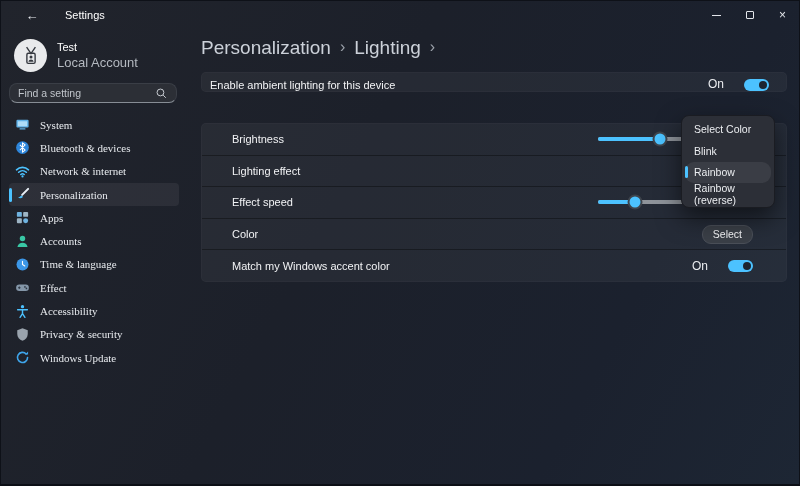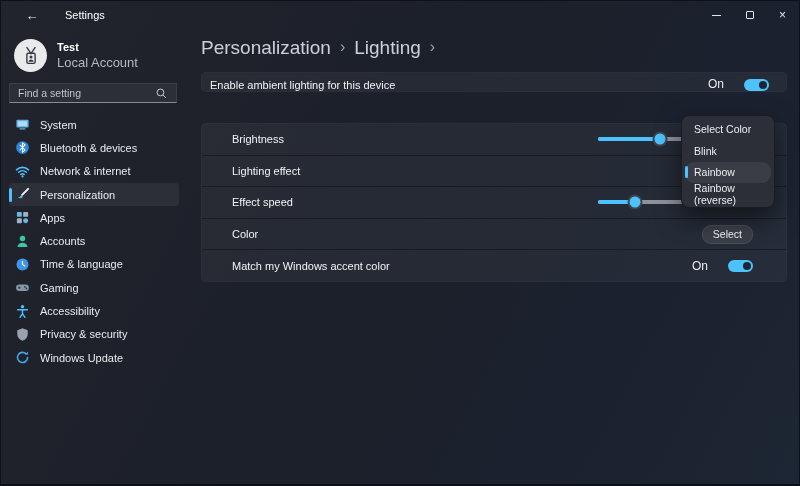--- a/index.html
+++ b/index.html
@@ -17,29 +17,29 @@
   .app-title { margin-left:18px; font-size:11px; color:#ffffff; }
   .win-controls { position:absolute; right:0; top:0; height:28px; display:flex; }
   .win-btn { width:33px; height:28px; display:flex; align-items:center; justify-content:center; color:#e3e6ea; }
   .glyph-min { width:9px; height:1px; background:#e3e6ea; }
   .glyph-max { width:8px; height:8px; border:1px solid #e3e6ea; border-radius:1px; }
   .glyph-close { font-size:12px; line-height:1; }
   
   .sidebar { position:absolute; left:0; top:28px; bottom:0; width:192px; }
   .account { position:absolute; left:13px; top:10px; display:flex; align-items:center; gap:10px; }
   .avatar { width:33px; height:33px; border-radius:50%; background:#e9eaec; display:flex; align-items:center; justify-content:center; }
-  .acc-name { font-size:11px; font-weight:bold; color:#ffffff; }
+  .acc-name { font-size:11px; font-weight:normal; color:#ffffff; }
   .acc-type { font-size:13px; color:#b4b9c0; margin-top:2px; }
   .searchbox { position:absolute; left:8px; top:54px; width:168px; height:20px;
                background:#2c2f36; border:1px solid #3a3e46; border-bottom:1px solid #878d95;
-               border-radius:0; display:flex; align-items:center; padding:0 8px;justify-content:center; }
+               border-radius:8px; display:flex; align-items:center; padding:0 8px;justify-content:center; }
   .searchbox input { flex:1; background:transparent; border:none; outline:none;
                      font-family:"Liberation Sans",sans-serif; font-size:10.5px; color:#e6e9ec; }
   .searchbox input::placeholder { color:#c0c5cb; }
-  .nav { position:absolute; left:8px; right:14px; top:84px; }
+  .nav { position:absolute; left:8px; right:14px; top:84px;font-family:Liberation Serif, serif; }
   .nav-item { position:relative; height:23.3px; display:flex; align-items:center; gap:10px;
               padding-left:6px; border-radius:4px; font-size:11px; color:#e8ebef; }
   .nav-item.selected { background:rgba(255,255,255,0.061); }
   .nav-item.selected::before { content:""; position:absolute; left:0; top:50%; transform:translateY(-50%);
               width:3px; height:14px; border-radius:2px; background:var(--accent); }
   .nav-icon { width:15px; height:15px; flex:0 0 15px; display:flex; }
   
   .main { position:absolute; left:200px; top:28px; right:0; bottom:0; }
   .breadcrumb { position:absolute; left:0; top:8px; display:flex; align-items:center; font-size:19px; }
   .crumb { color:#ccd1d9; }
@@ -194,21 +194,21 @@
       </div>
       <div class="nav-item">
         <span class="nav-icon">
             <svg viewBox="0 0 16 16">
               <rect x="1.2" y="4.8" width="13.6" height="6.8" rx="3.4" fill="#8496a8"></rect>
               <path d="M4.6 6.9v2.6M3.3 8.2h2.6" stroke="#2c3440" stroke-width="1"></path>
               <circle cx="10.6" cy="7.4" r=".9" fill="#2c3440"></circle>
               <circle cx="12.2" cy="9" r=".9" fill="#2c3440"></circle>
             </svg>
           </span>
-        <span>Gaming</span>
+        <span>Effect</span>
       </div>
       <div class="nav-item">
         <span class="nav-icon">
             <svg viewBox="0 0 16 16">
               <circle cx="8" cy="2.8" r="1.8" fill="#4cc2ff"></circle>
               <path d="M2.8 6.2h10.4M8 6.2v4M8 10.2l-2.6 4M8 10.2l2.6 4" stroke="#4cc2ff" stroke-width="1.5" fill="none" stroke-linecap="round"></path>
             </svg>
           </span>
         <span>Accessibility</span>
       </div>

